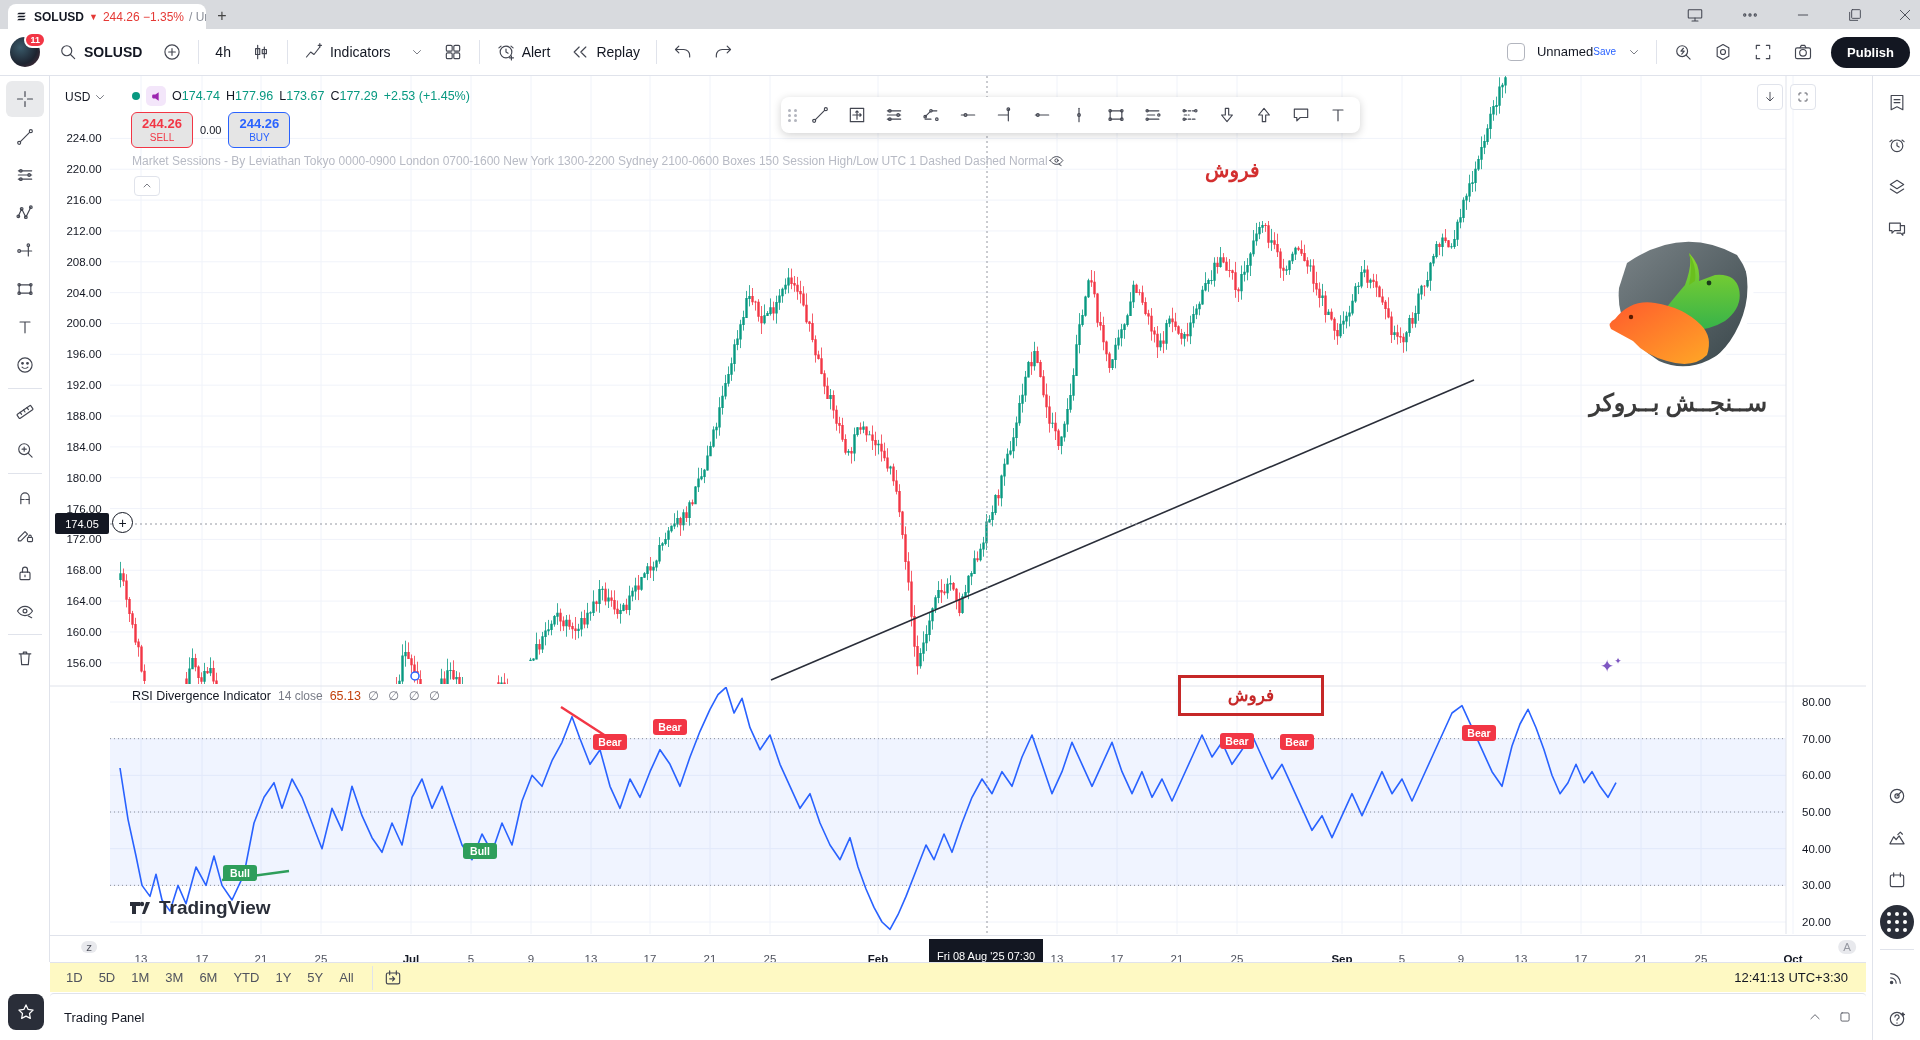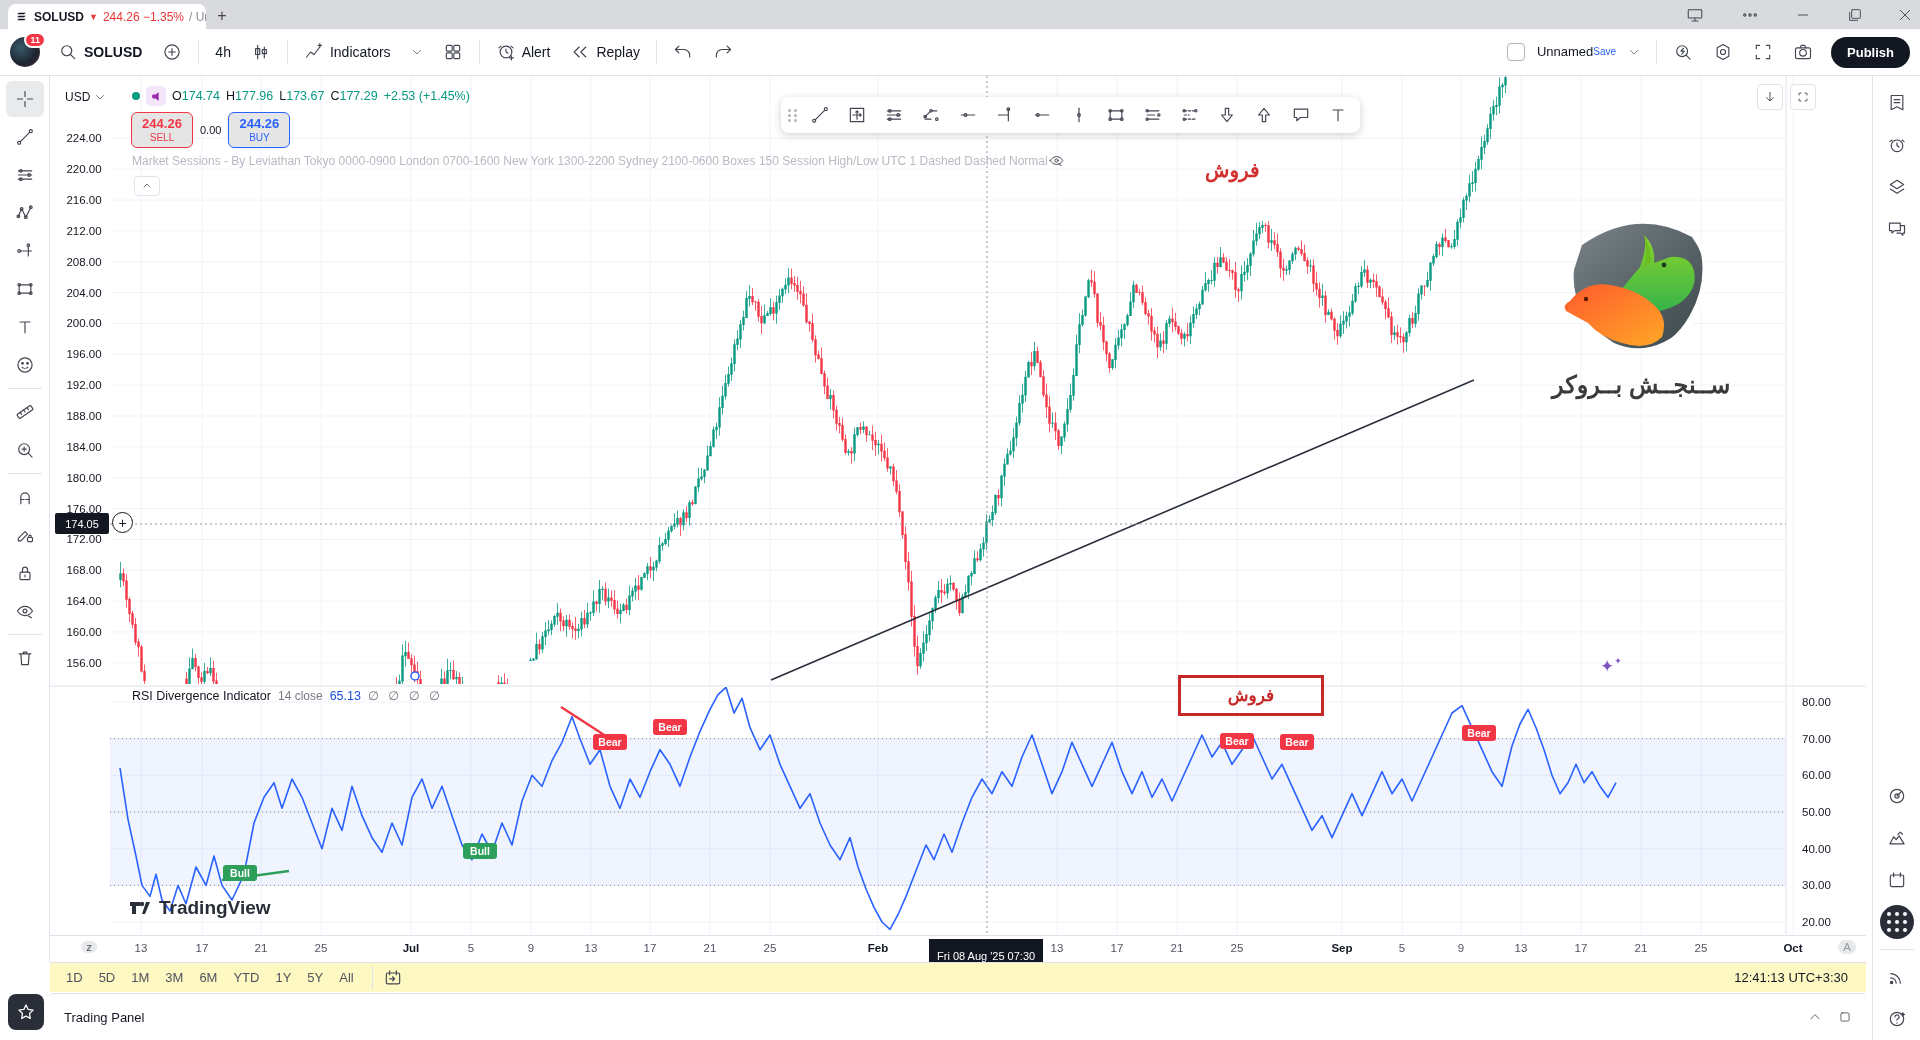--- a/index.html
+++ b/index.html
@@ -1,17 +1,17 @@
 <!DOCTYPE html>
 <html><head>
 <meta charset="utf-8">
 <style>
   *{margin:0;padding:0;box-sizing:border-box}
   html,body{width:1920px;height:1040px;overflow:hidden;font-family:"Liberation Sans",sans-serif;background:#fff;color:#131722}
-  .fa{font-family:Liberation Sans, sans-serif}
+  .fa{font-family:Liberation Serif, serif}
   .abs{position:absolute}
   body{position:relative}
   
   #tabbar{position:absolute;left:0;top:0;width:1920px;height:29px;background:#d8dade;display:flex;align-items:flex-end}
   #tab{position:absolute;left:8px;top:4px;width:198px;height:25px;background:#fff;border-radius:8px 8px 0 0;display:flex;align-items:center;padding:0 8px;gap:5px;font-size:12px;white-space:nowrap;overflow:hidden}
   .tab-red{color:#e53935}.tab-dim{color:#8b8f99}
   #newtab{position:absolute;left:210px;top:5px;width:24px;height:22px;display:flex;align-items:center;justify-content:center;color:#444;font-size:16px}
   .winctl{position:absolute;top:2px;width:30px;height:25px;display:flex;align-items:center;justify-content:center;color:#5f6368}
   
   #toolbar{position:absolute;left:0;top:29px;width:1920px;height:47px;background:#fff;border-bottom:1px solid #e0e3eb;display:flex;align-items:center;padding:0 10px;gap:4px}
@@ -33,21 +33,21 @@
   #rightbar{position:absolute;left:1872px;top:76px;width:48px;height:964px;background:#fff;border-left:1px solid #e0e3eb;display:flex;flex-direction:column;align-items:center;padding-top:6px}
   .rtool{width:38px;height:38px;display:flex;align-items:center;justify-content:center;border-radius:6px;margin:2px 0;position:relative}
   .rsep{width:34px;height:1px;background:#e0e3eb;margin:6px 0}
   .rgap{flex:1}
   #apps{width:34px;height:34px;border-radius:50%;background:#2a2e39;display:grid;grid-template-columns:repeat(3,6px);grid-template-rows:repeat(3,6px);gap:2px;align-content:center;justify-content:center}
   #apps i{width:4px;height:4px;border-radius:50%;background:#fff;margin:1px}
   
   #chart-area{position:absolute;left:50px;top:76px;width:1816px;height:886px;background:#fff}
   #csvg{position:absolute;left:0;top:0}
   #timeaxis{position:absolute;left:0;top:859px;width:1816px;height:27px;border-top:1px solid #e0e3eb;background:#fff;font-size:11.5px;color:#50535e}
-  #timeaxis span{position:absolute;top:6px;transform:translateX(-50%)}
+  #timeaxis span{position:absolute;top:17px;transform:translateX(-50%)}
   #timeaxis .mon{color:#131722;font-weight:bold}
   #ttip{position:absolute;top:3px;height:34px;background:#131722;color:#fff;border-radius:0;font-size:11px;display:flex;align-items:center;justify-content:center;padding:0 8px;white-space:nowrap}
   
   .ic{display:inline-flex;align-items:center;justify-content:center}
   .ic svg{stroke:#434651;fill:none;stroke-width:1.4;stroke-linecap:round;stroke-linejoin:round}
   #usdsel{left:57px;top:86px;width:52px;height:22px;display:flex;align-items:center;gap:4px;font-size:12px;padding-left:8px;border-radius:4px;color:#131722}
   #ohlc{left:132px;top:85px;height:22px;display:flex;align-items:center;gap:6px;font-size:12.5px;white-space:nowrap}
   #ohlc .dot{width:8px;height:8px;border-radius:50%;background:#089981}
   #ohlc .share{width:20px;height:20px;border-radius:5px;background:#f3e6fa;display:flex;align-items:center;justify-content:center}
   #ohlc b{font-weight:normal;color:#131722}
@@ -62,26 +62,26 @@
   #collapse{left:134px;top:176px;width:26px;height:20px;border:1px solid #e0e3eb;border-radius:4px;background:#fff;display:flex;align-items:center;justify-content:center}
   #floattb{left:781px;top:97px;height:36px;background:#fff;border-radius:8px;box-shadow:0 2px 8px rgba(0,0,0,.18);display:flex;align-items:center;padding:0 4px}
   .ftool{width:37px;height:32px;display:flex;align-items:center;justify-content:center;border-radius:6px}
   #handle{width:16px;height:32px;display:grid;grid-template-columns:4px 4px;gap:2px;align-content:center;justify-content:center}
   #handle i{width:3px;height:3px;border-radius:50%;background:#b2b5be}
   .cbtn{width:26px;height:26px;border:1px solid #e0e3eb;border-radius:4px;background:#fff;display:flex;align-items:center;justify-content:center}
   #chx-label{left:55px;top:513px;width:54px;height:21px;background:#131722;color:#fff;font-size:11px;display:flex;align-items:center;justify-content:center;border-radius:2px}
   #chx-plus{left:112px;top:512px;width:21px;height:21px;border:1.6px solid #131722;border-radius:50%;background:#fff;color:#131722;font-size:14px;display:flex;align-items:center;justify-content:center}
   #rsilegend{left:132px;top:688px;font-size:12.5px;display:flex;gap:7px;align-items:center;white-space:nowrap}
   #rsilegend .prm{color:#787b86;font-size:12px}
-  #rsilegend .val{color:#1d4ed8}
+  #rsilegend .val{color:#c2410c}
   #rsilegend .hid{color:#787b86;letter-spacing:3px}
   #watermark{left:128px;top:896px;display:flex;align-items:center;gap:7px;font-size:19px;font-weight:bold;color:#2a2e39}
   #annot-box{left:1178px;top:675px;width:146px;height:41px;border:3px solid #c62828;display:flex;align-items:center;justify-content:center;color:#c62828;font-size:17px;font-weight:bold;background:transparent}
   #annot-sell{left:1205px;top:158px;color:#d32f2f;font-size:20px;font-weight:bold}
-  #logo{left:1552px;top:215px;width:215px;text-align:left}
+  #logo{left:1552px;top:233px;width:215px;text-align:right}
   #logo .cap{font-size:24px;font-weight:bold;color:#3b3b3b;margin-top:2px}
   #sparkle{left:1600px;top:656px;color:#7e57c2;font-size:17px}
   
   #bottombar{position:absolute;left:50px;top:962px;width:1816px;height:30px;background:#fef9c3;border-top:1px solid #e0e3eb;display:flex;align-items:center;padding:0 8px;font-size:13px;color:#50535e}
   .range{padding:4px 8px;border-radius:4px}
   #clock{margin-left:auto;color:#131722;font-size:13px;padding-right:10px}
   #tpanel{position:absolute;left:50px;top:993px;width:1816px;height:47px;background:#fff;border-top:1px solid #e0e3eb;border-radius:4px 4px 0 0;display:flex;align-items:center;padding:0 14px;font-size:13px;color:#131722}
   #tpanel .ricons{margin-left:auto;display:flex;gap:16px;color:#50535e}
   #starbtn{position:absolute;left:8px;top:994px;width:36px;height:36px;background:#2a2e39;border-radius:8px;display:flex;align-items:center;justify-content:center}
 </style>

